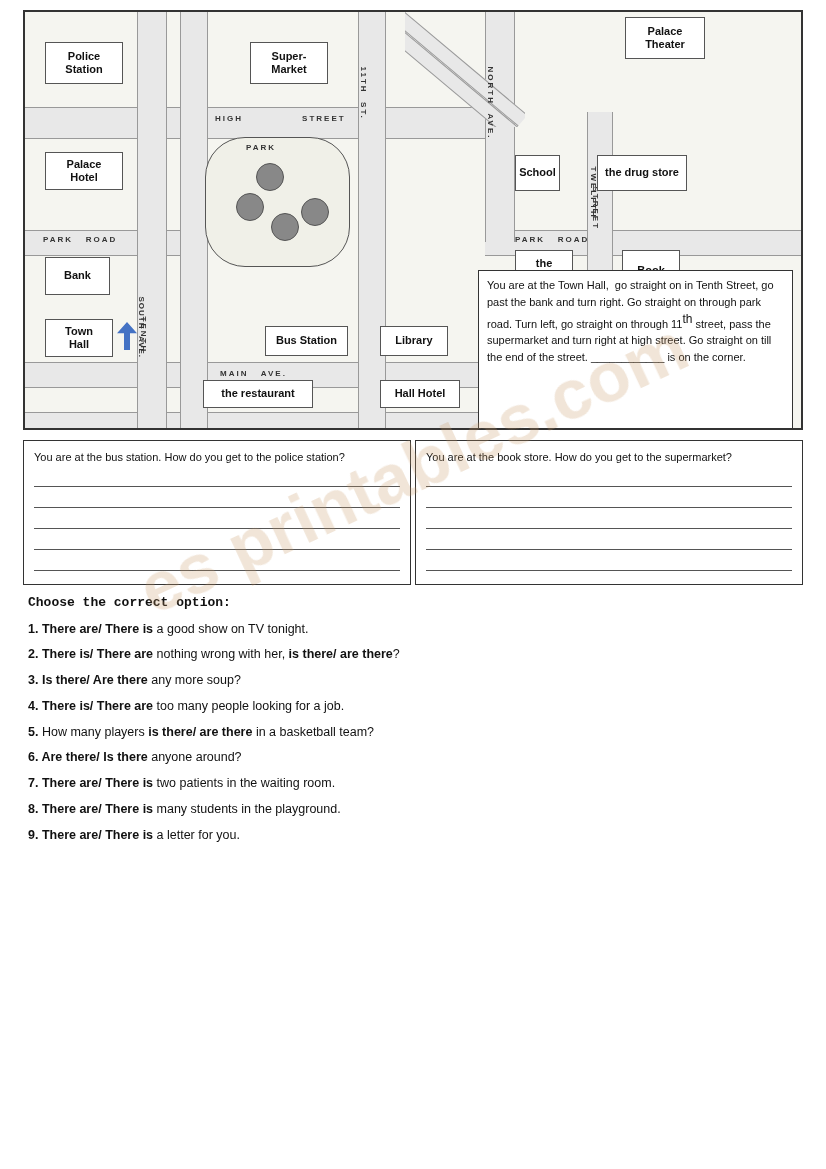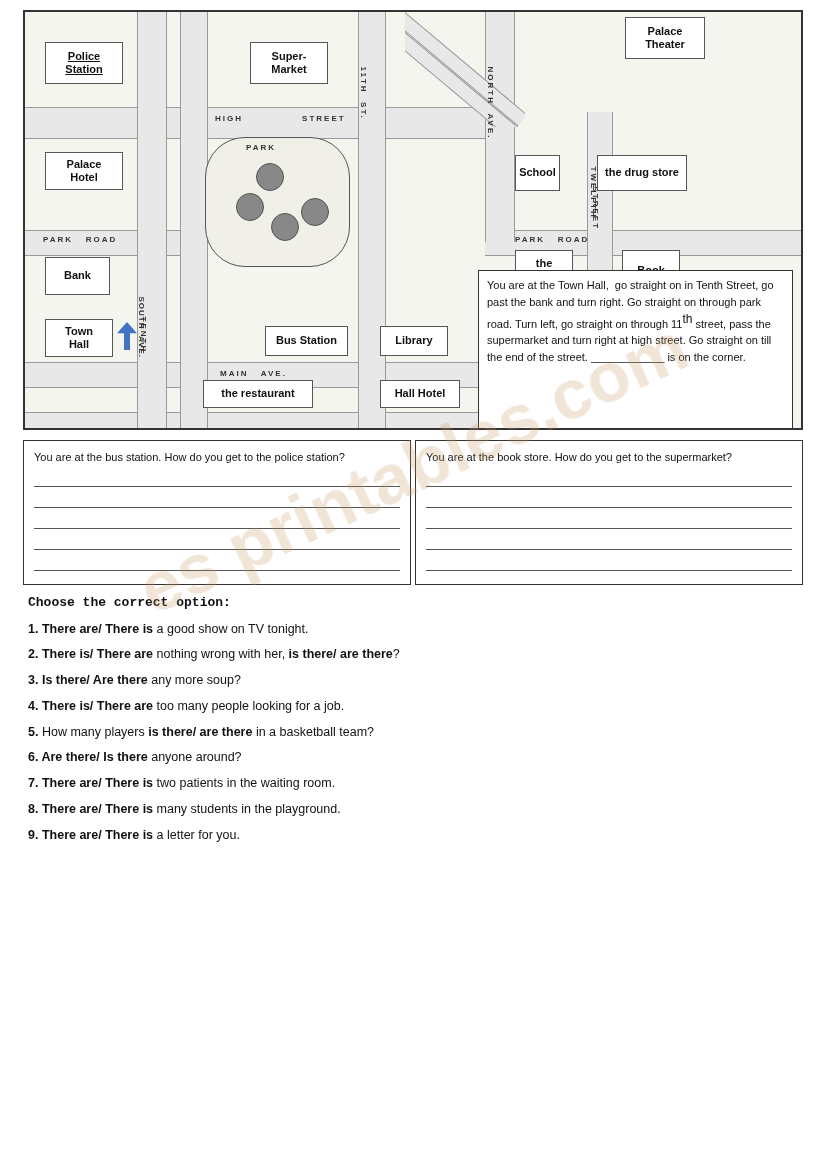--- a/index.html
+++ b/index.html
@@ -213,21 +213,21 @@
 
   <div class="park-area" style="left:180px; top:125px; width:145px; height:130px;">
     <div class="street-label" style="top:5px; left:40px;">PARK</div>
 
     <div class="tree" style="top:25px; left:50px;"></div>
     <div class="tree" style="top:55px; left:30px;"></div>
     <div class="tree" style="top:75px; left:65px;"></div>
     <div class="tree" style="top:60px; left:95px;"></div>
   </div>
 
-  <div class="building" style="left:20px; top:30px; width:78px; height:42px;text-decoration:underline;">Police<br>Station</div>
+  <div class="building" style="left:20px; top:30px; width:78px; height:42px;">Police<br>Station</div>
   <div class="building" style="left:225px; top:30px; width:78px; height:42px;">Super-<br>Market</div>
   <div class="building" style="left:600px; top:5px; width:80px; height:42px;">Palace<br>Theater</div>
   <div class="building" style="left:20px; top:140px; width:78px; height:38px;">Palace<br>Hotel</div>
   <div class="building" style="left:20px; top:245px; width:65px; height:38px;text-align:right;">Bank</div>
   <div class="building" style="left:20px; top:307px; width:68px; height:38px;">Town<br>Hall</div>
   <div class="building" style="left:240px; top:314px; width:83px; height:30px;">Bus Station</div>
   <div class="building" style="left:355px; top:314px; width:68px; height:30px;">Library</div>
   <div class="building" style="left:178px; top:368px; width:110px; height:28px;">the restaurant</div>
   <div class="building" style="left:355px; top:368px; width:80px; height:28px;">Hall Hotel</div>
   <div class="building" style="left:490px; top:143px; width:45px; height:36px;">School</div>

